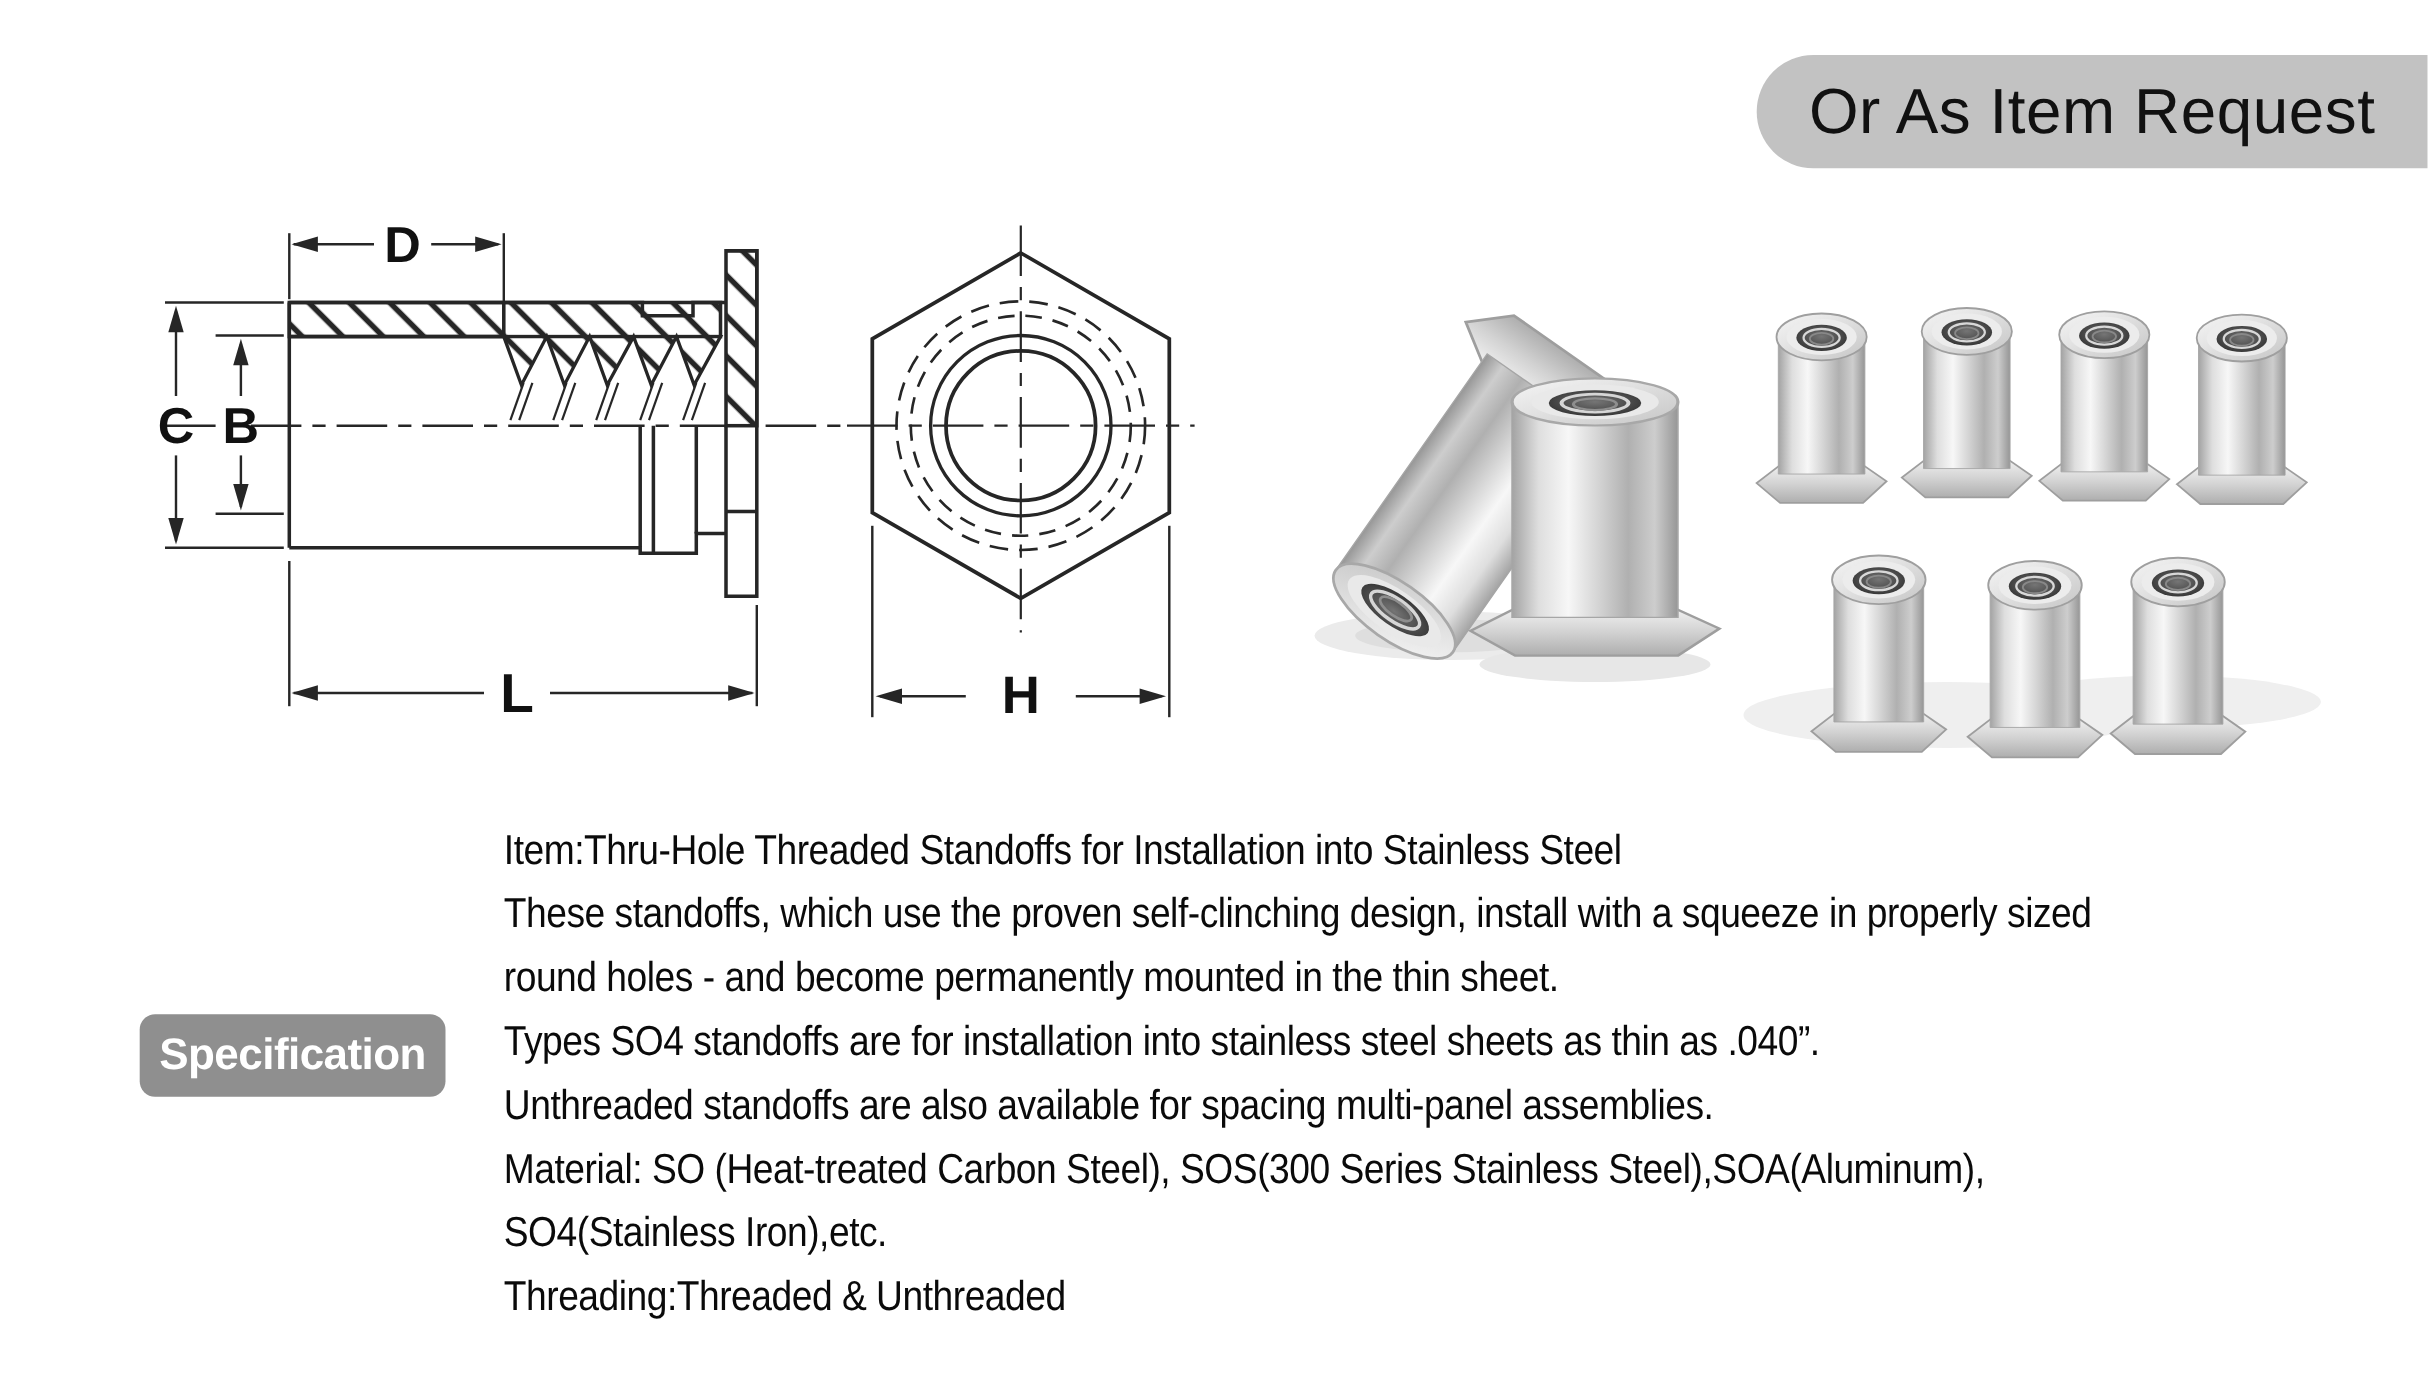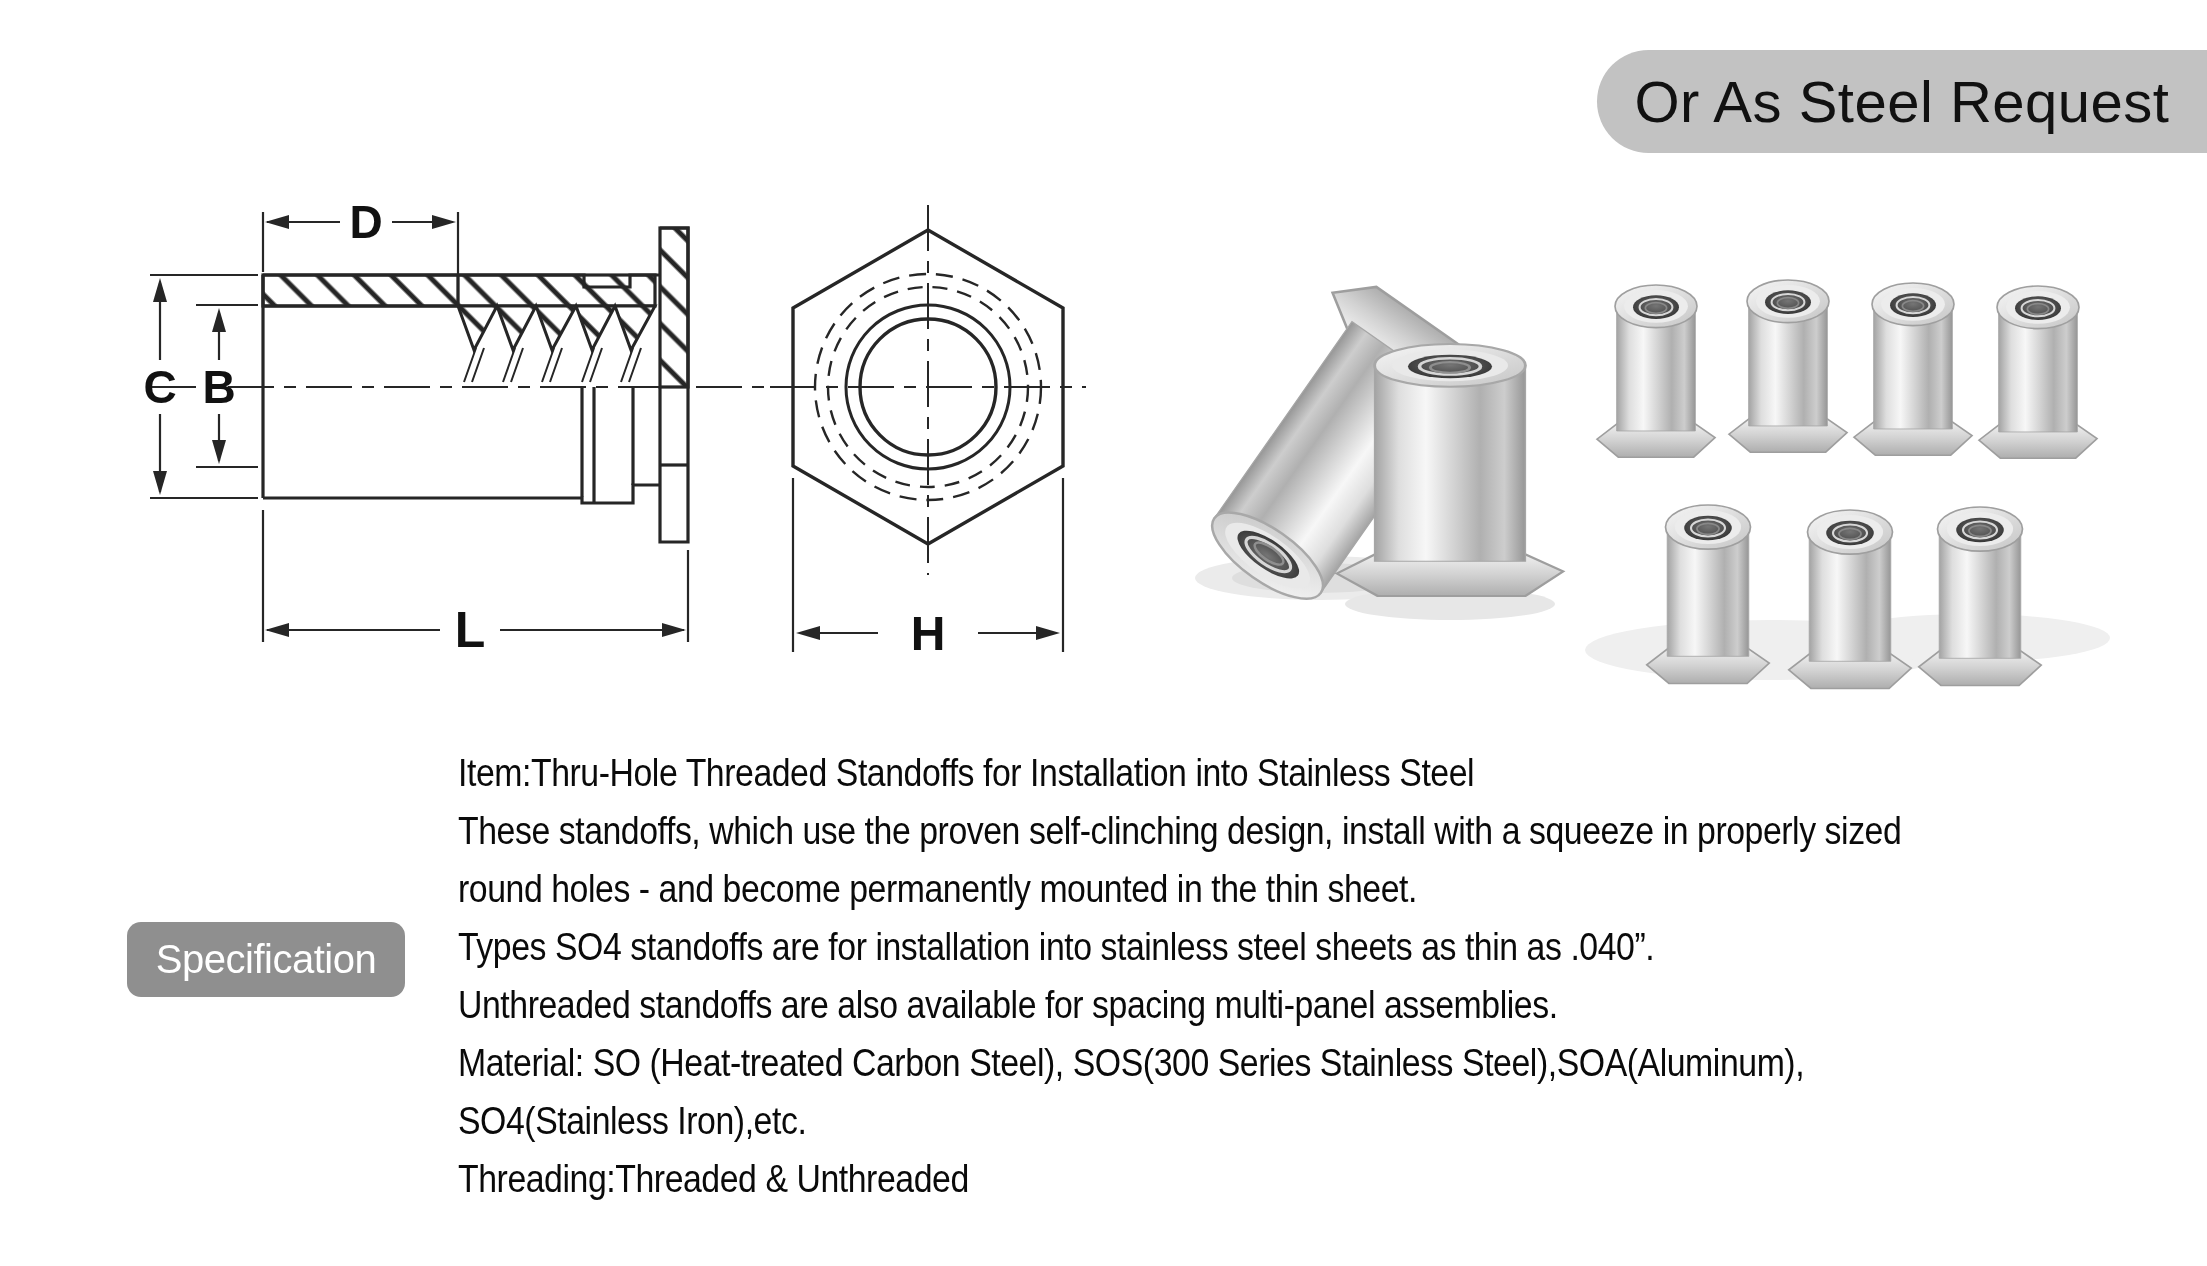--- a/index.html
+++ b/index.html
@@ -11,21 +11,21 @@
     position:absolute;left:1597px;top:50px;width:610px;height:103px;
     background:#c2c2c2;border-radius:52px 0 0 52px;
     display:flex;align-items:center;justify-content:center;
   }
   .banner-label{font-size:58px;color:#111111;letter-spacing:0.5px;}
   .spec-badge{
     position:absolute;left:127px;top:922px;width:278px;height:75px;
     background:#8f8f8f;border-radius:14px;
     display:flex;align-items:center;justify-content:center;
   }
-  .spec-badge-label{font-size:40px;font-weight:normal;color:#ffffff;letter-spacing:-0.5px;}
+  .spec-badge-label{font-size:40px;font-weight:bold;color:#ffffff;letter-spacing:-0.5px;}
   .description{
     position:absolute;left:458px;top:744px;width:1960px;
     transform:scaleX(0.89);transform-origin:left top;
     font-size:38px;line-height:58px;color:#0a0a0a;letter-spacing:-0.5px;
     white-space:nowrap;
   }
   svg{position:absolute;display:block;}
   #side-view{left:100px;top:160px;}
   #hex-view{left:740px;top:170px;}
   #photo-one{left:1140px;top:230px;}
@@ -81,21 +81,21 @@
       <ellipse cx="0" cy="26" rx="50" ry="26" fill="url(#topGrad)" stroke="#9f9f9f" stroke-width="2"></ellipse>
       <ellipse cx="0" cy="26" rx="39" ry="20" fill="#ececec"></ellipse>
       <ellipse cx="0" cy="27" rx="28" ry="14.5" fill="url(#holeGrad)"></ellipse>
       <ellipse cx="0" cy="27" rx="20" ry="10" fill="none" stroke="#d8d8d8" stroke-width="2.5"></ellipse>
       <ellipse cx="0" cy="28" rx="13" ry="6.5" fill="none" stroke="#888888" stroke-width="2"></ellipse>
     </g>
   </defs>
 </svg>
 
 <div class="banner">
-  <span class="banner-label">Or As Steel Request</span>
+  <span class="banner-label">Or As Item Request</span>
 </div>
 
 <svg id="side-view" width="680" height="540" viewBox="100 160 680 540">
   <g stroke="#262626" fill="none" stroke-width="3.2">
 
     <rect x="263" y="275" width="392" height="31" fill="url(#hatch)"></rect>
 
     <path d="M458,306 L474,350 L497,306 L513,350 L536,306 L552,350 L576,306 L592,350 L615,306 L631,350 L655,306 Z" fill="url(#hatch)" stroke-width="3"></path>
 
     <path d="M263,275 H584 V287 H630 V275 H660"></path>

